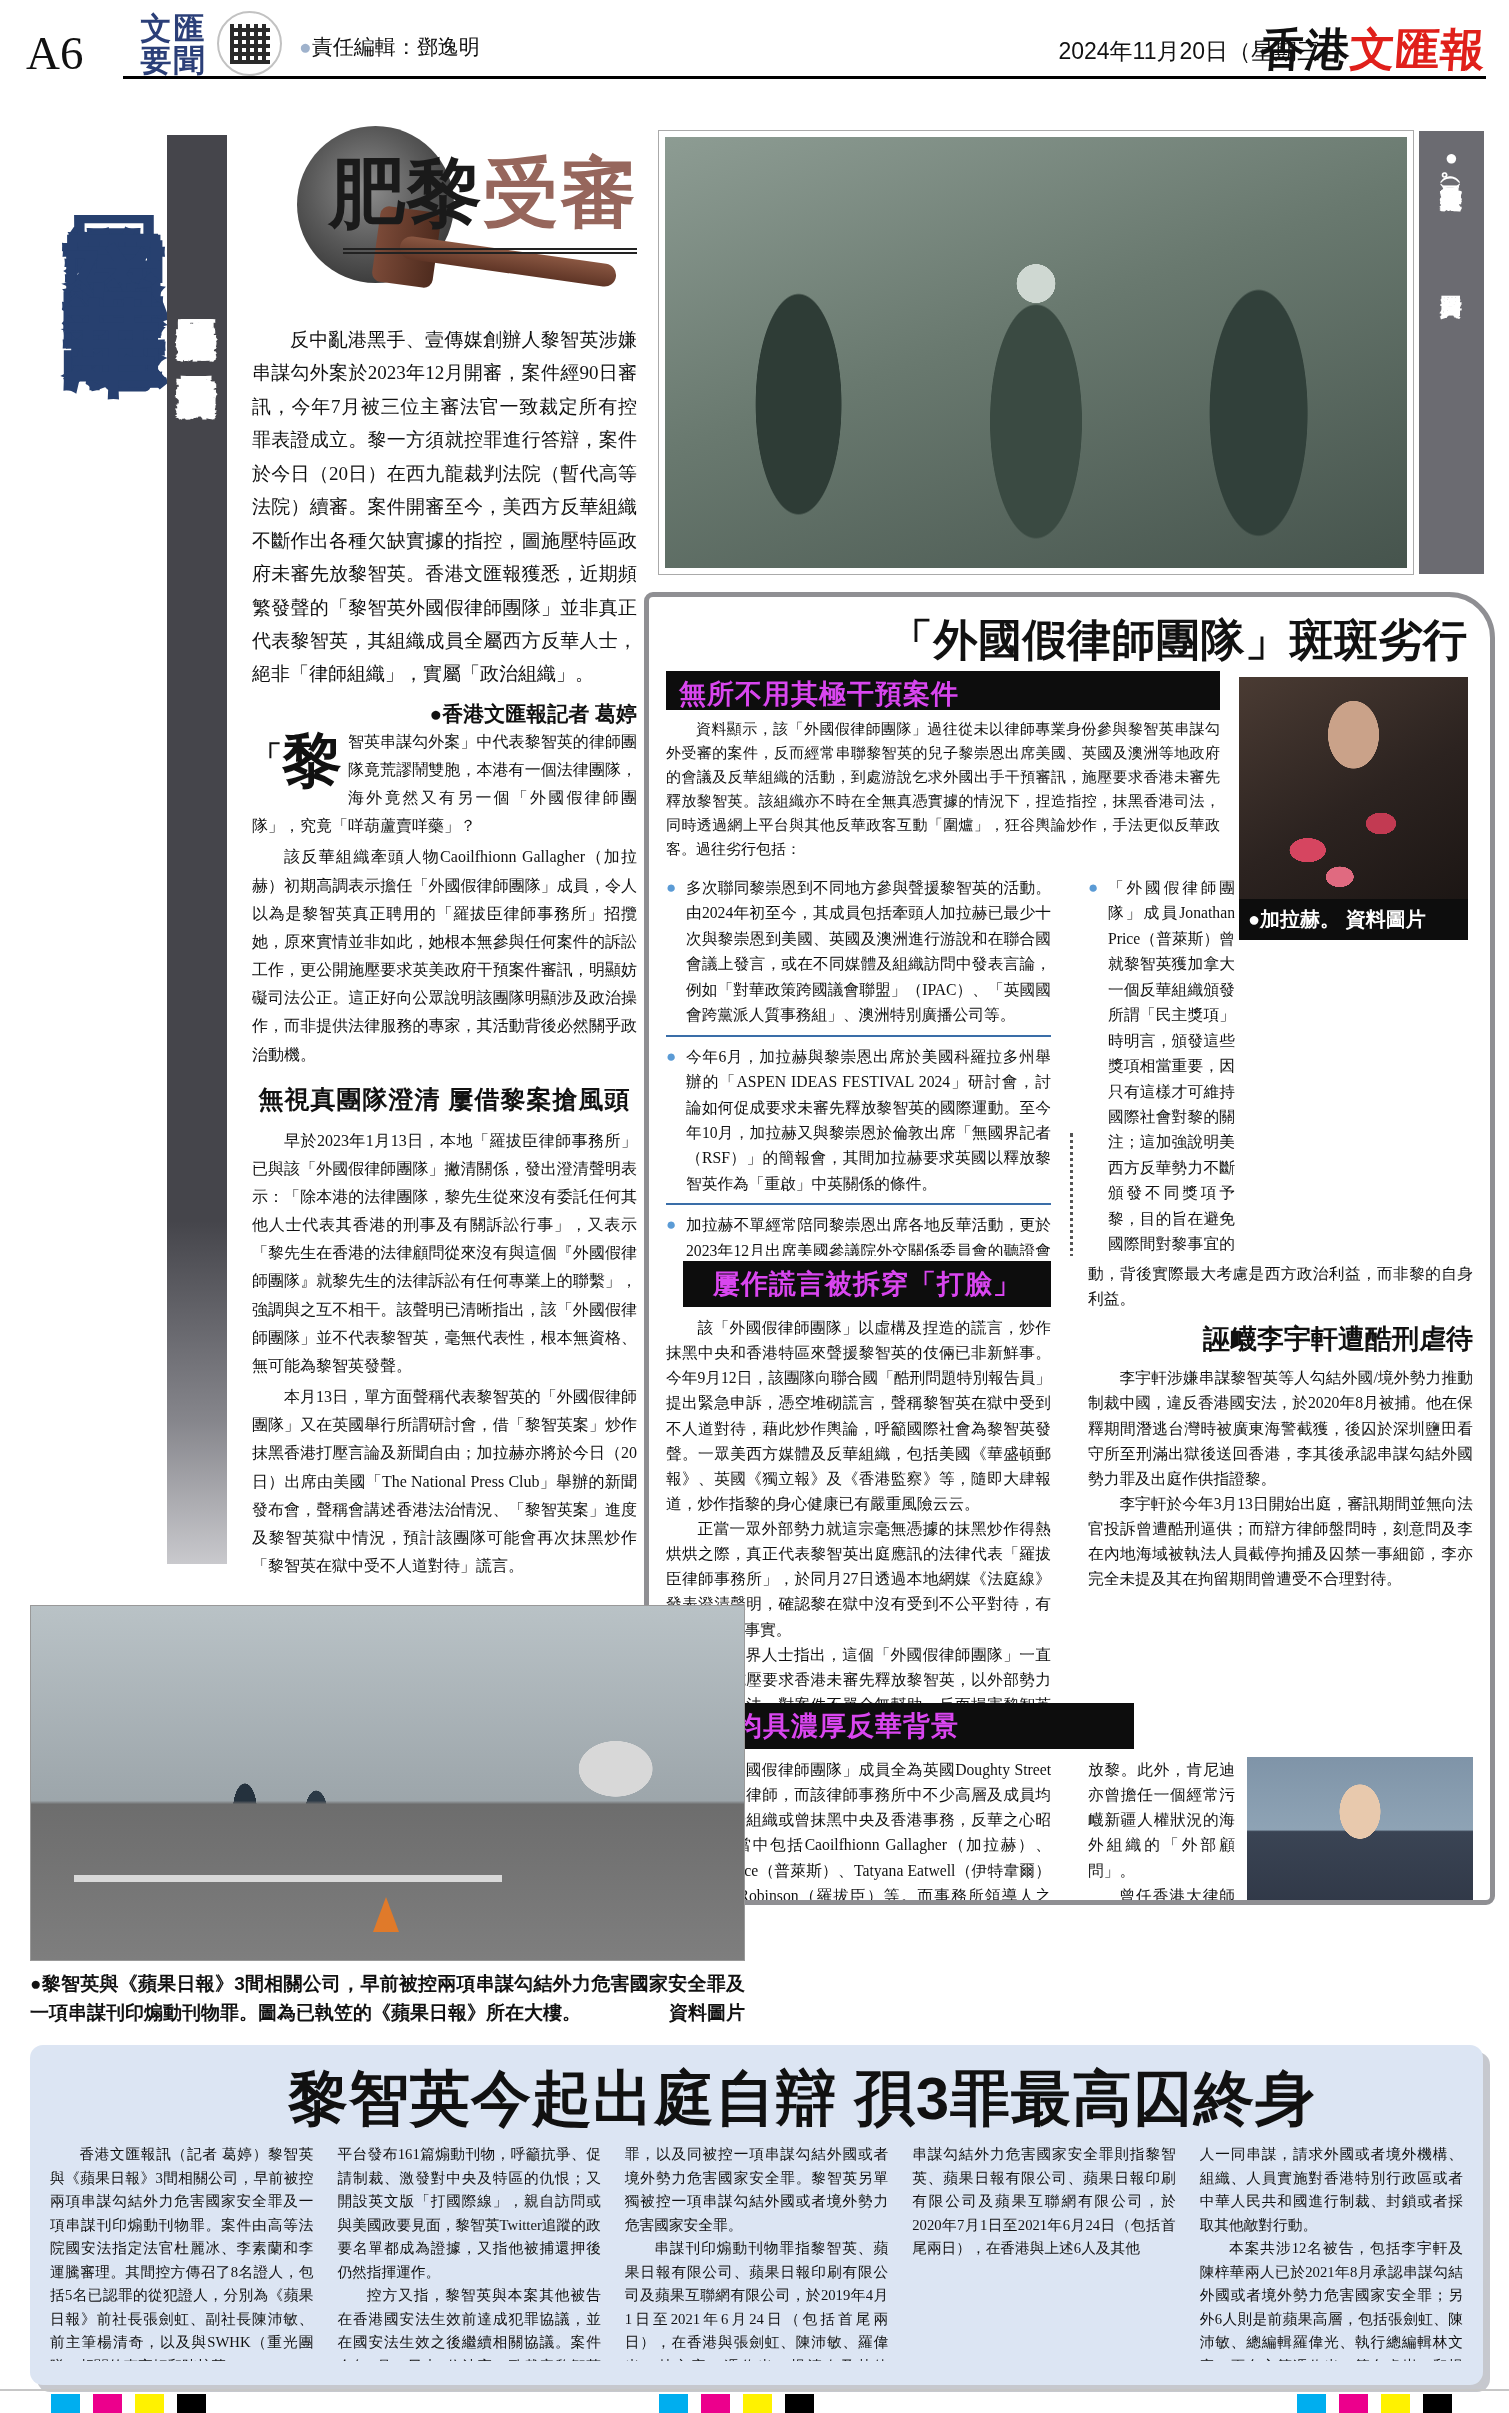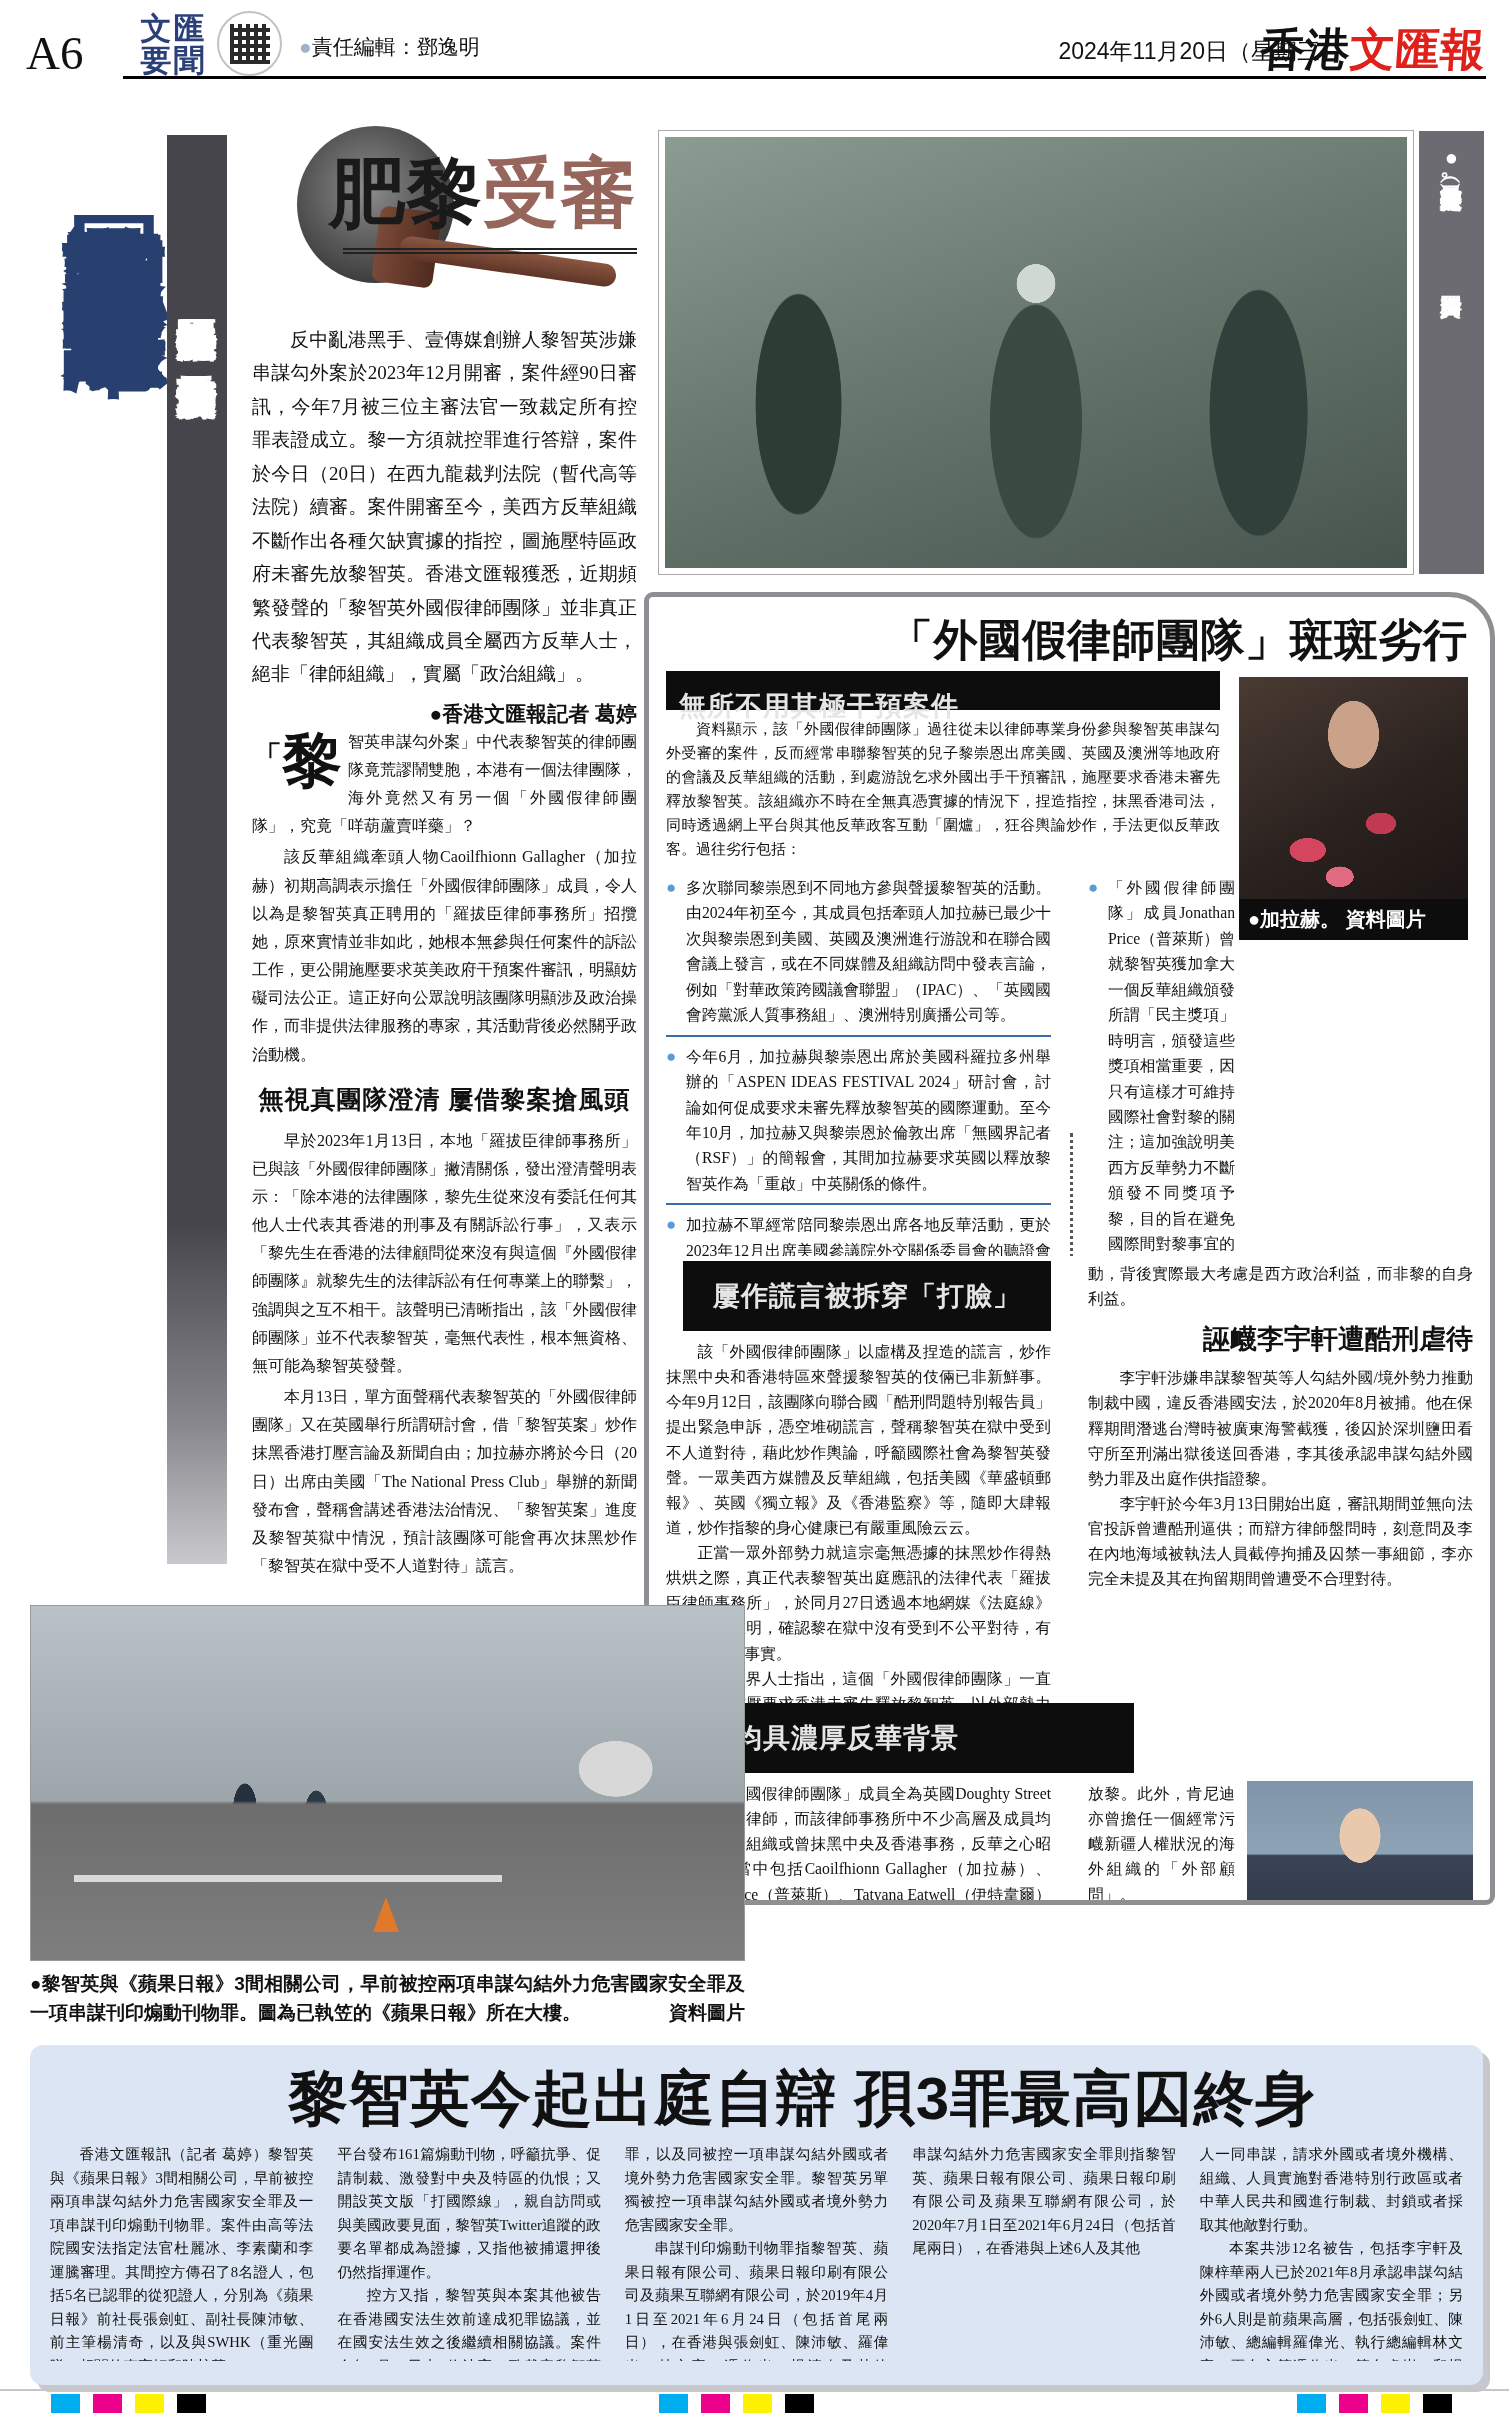--- a/index.html
+++ b/index.html
@@ -87,22 +87,22 @@
   .fx-photo1{position:absolute;right:22px;top:80px;width:229px;}
   .fx-photo1 .img{height:222px;
       background:
         radial-gradient(46px 61px ellipse at 50% 26%,#caa289 0 55%,rgba(0,0,0,0) 56%),
         radial-gradient(30px 20px ellipse at 30% 78%,#d64560 0 60%,rgba(0,0,0,0) 61%),
         radial-gradient(25px 18px ellipse at 62% 66%,#c23a52 0 60%,rgba(0,0,0,0) 61%),
         radial-gradient(23px 17px ellipse at 44% 90%,#e06a80 0 60%,rgba(0,0,0,0) 61%),
         linear-gradient(150deg,#4a3b33 0%,#2c2320 55%,#1c1614 100%);}
   .fx-photo1 .cap{background:#0d0d0d;color:#fff;font-family:"Liberation Sans",sans-serif;
       font-weight:bold;font-size:20px;padding:7px 9px;}
-  .fx-bar{background:#0d0d0d;color:#e5e5e5;font-family:"Liberation Sans",sans-serif;font-weight:bold;
-      font-size:27px;padding:17px 13px;letter-spacing:1px;}
+  .fx-bar{background:#0d0d0d;color:#d946ef;font-family:"Liberation Sans",sans-serif;font-weight:bold;
+      font-size:27px;padding:5px 13px;letter-spacing:1px;}
   .fx-bar.b1{margin-right:253px;height:39px;}
   .fx-intro{margin:9px 253px 0 0;font-size:15px;line-height:1.6;text-align:justify;text-indent:2em;
       font-family:Liberation Mono, monospace;height:147px;overflow:hidden;}
   .fx-cols{display:grid;grid-template-columns:1fr 1fr;column-gap:37px;}
   .fx-bullets{height:386px;overflow:hidden;margin-top:4px;position:relative;}
   .bullet{display:flex;font-size:15.7px;line-height:1.62;text-align:justify;
       font-family:"Liberation Serif",serif;margin:5px 0;}
   .bullet .dot{flex:0 0 20px;color:#5b9bd5;font-size:17px;line-height:1.5;}
   .hr-blue{border:0;border-top:2.5px solid #3a6ea8;margin:7px 0;}
   .spacer-r{float:right;width:238px;height:152px;}

